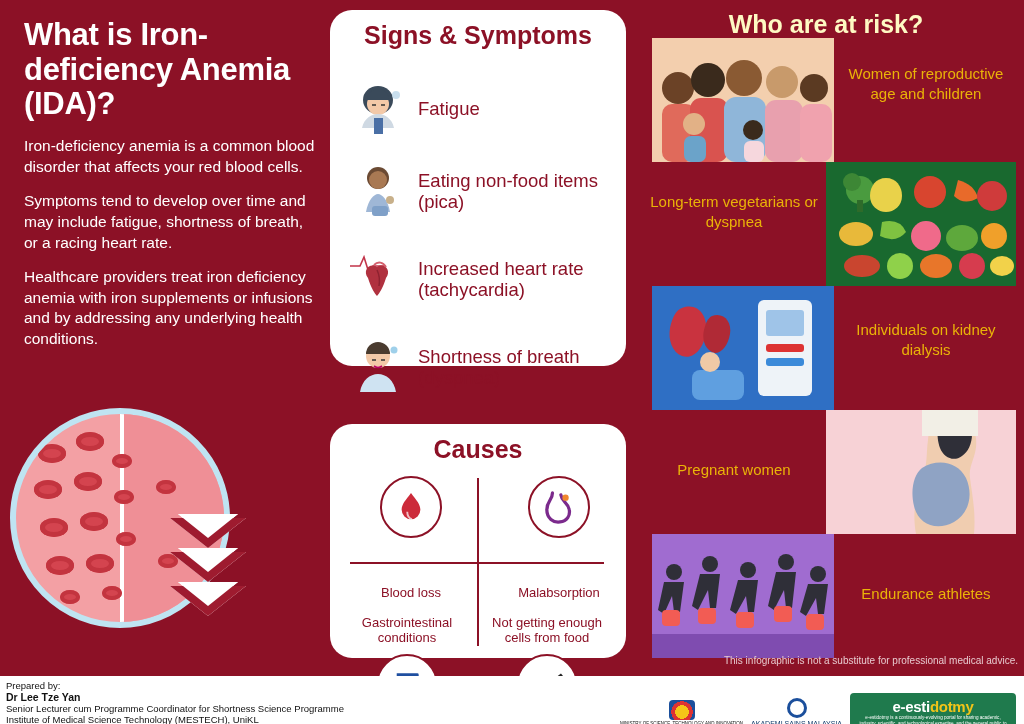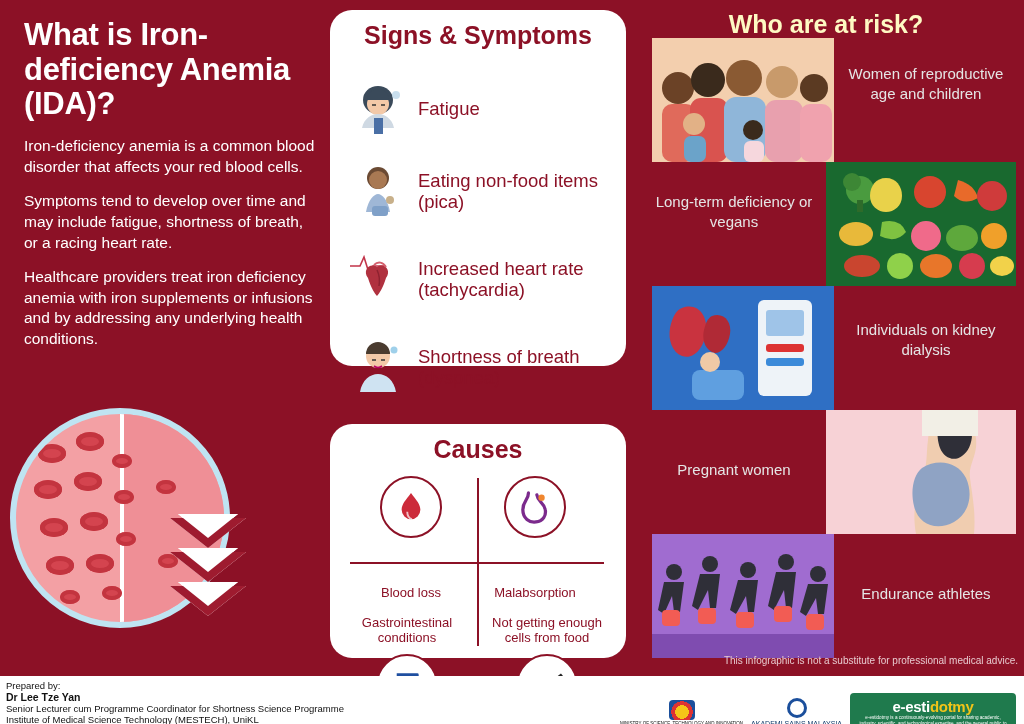--- a/index.html
+++ b/index.html
@@ -93,21 +93,21 @@
   .v-div { position: absolute; left: 135px; top: 2px; width: 1.5px; height: 168px; background: #8c1126; }
   .h-div { position: absolute; left: 8px; top: 86px; width: 254px; height: 1.5px; background: #8c1126; }
 
   
   .right-title {
     position: absolute; left: 636px; top: 10px; width: 380px;
     text-align: center; color: #fef9c3; font-size: 25px; font-weight: bold;
   }
   .risk-img { position: absolute; overflow: hidden; }
   .risk-label {
-    position: absolute; color: #e5e5e5; font-size: 15px; line-height: 1.3; text-align: center;
+    position: absolute; color: #eab308; font-size: 15px; line-height: 1.3; text-align: center;
   }
   .disclaimer {
     position: absolute; left: 636px; top: 655px; width: 382px;
     color: #e7c9ce; font-size: 10px; text-align: right;
   }
 
   
   .footer {
     position: absolute; left: 0; top: 676px; width: 1024px; height: 48px;
     background: #ffffff;
@@ -241,21 +241,21 @@
       <div class="cz" style="left:4px; top:0;">
         <div class="circ">
           <svg viewBox="0 0 62 62" width="58" height="58" style="position:absolute;left:0;top:0;">
             <path d="M31 16c6 8 10 12 10 18a10 10 0 11-20 0c0-6 4-10 10-18z" fill="#cc2b3a"></path>
             <path d="M27 36c0 4 2 7 5 8" stroke="#fff" stroke-width="2" fill="none" opacity=".7"></path>
           </svg>
         </div>
         <div class="lbl">Blood loss</div>
       </div>
 
-      <div class="cz" style="left:128px; top:0;">
+      <div class="cz" style="left:152px; top:0;">
         <div class="circ">
           <svg viewBox="0 0 62 62" width="58" height="58" style="position:absolute;left:0;top:0;">
             <path d="M24 16c0 8-6 8-6 18 0 9 7 14 14 13 8-1 11-7 10-13-1-8-8-8-9-16" stroke="#7b2a8c" stroke-width="3.5" fill="none" stroke-linecap="round"></path>
             <circle cx="38" cy="21" r="3.4" fill="#f0862e"></circle>
           </svg>
         </div>
         <div class="lbl">Malabsorption</div>
       </div>
 
       <div class="cz" style="left:0px; top:92px;">
@@ -319,21 +319,21 @@
       <circle cx="100" cy="74" r="15" fill="#f06a8a"></circle>
       <ellipse cx="136" cy="76" rx="16" ry="13" fill="#5ea83c"></ellipse>
       <circle cx="168" cy="74" r="13" fill="#f0a02a"></circle>
       <ellipse cx="36" cy="104" rx="18" ry="11" fill="#c9452f"></ellipse>
       <circle cx="74" cy="104" r="13" fill="#8fd14a"></circle>
       <ellipse cx="110" cy="104" rx="16" ry="12" fill="#e8762a"></ellipse>
       <circle cx="146" cy="104" r="13" fill="#d63c4e"></circle>
       <ellipse cx="176" cy="104" rx="12" ry="10" fill="#f2d24a"></ellipse>
     </svg>
   </div>
-  <div class="risk-label" style="left:648px; top:192px; width:172px;">Long-term deficiency or vegans</div>
+  <div class="risk-label" style="left:648px; top:192px; width:172px;">Long-term vegetarians or dyspnea</div>
 
   <div class="risk-img" style="left:652px; top:286px; width:182px; height:124px; background:#2f6fc4;">
     <svg viewBox="0 0 182 124" width="182" height="124">
       <rect width="182" height="124" fill="#2f6fc4"></rect>
       <path d="M30 22c16-6 26 8 24 24-2 16-12 28-24 24-10-4-14-16-12-28 2-10 6-18 12-20z" fill="#c9333f"></path>
       <path d="M60 30c12-4 20 6 18 18-2 12-10 22-18 18-8-4-10-14-8-22 2-8 4-12 8-14z" fill="#b02a36"></path>
       <rect x="106" y="14" width="54" height="96" rx="6" fill="#eef3f8"></rect>
       <rect x="114" y="24" width="38" height="26" rx="3" fill="#9fc4e8"></rect>
       <rect x="114" y="58" width="38" height="8" rx="3" fill="#d33"></rect>
       <rect x="114" y="72" width="38" height="8" rx="3" fill="#3b8ad9"></rect>

